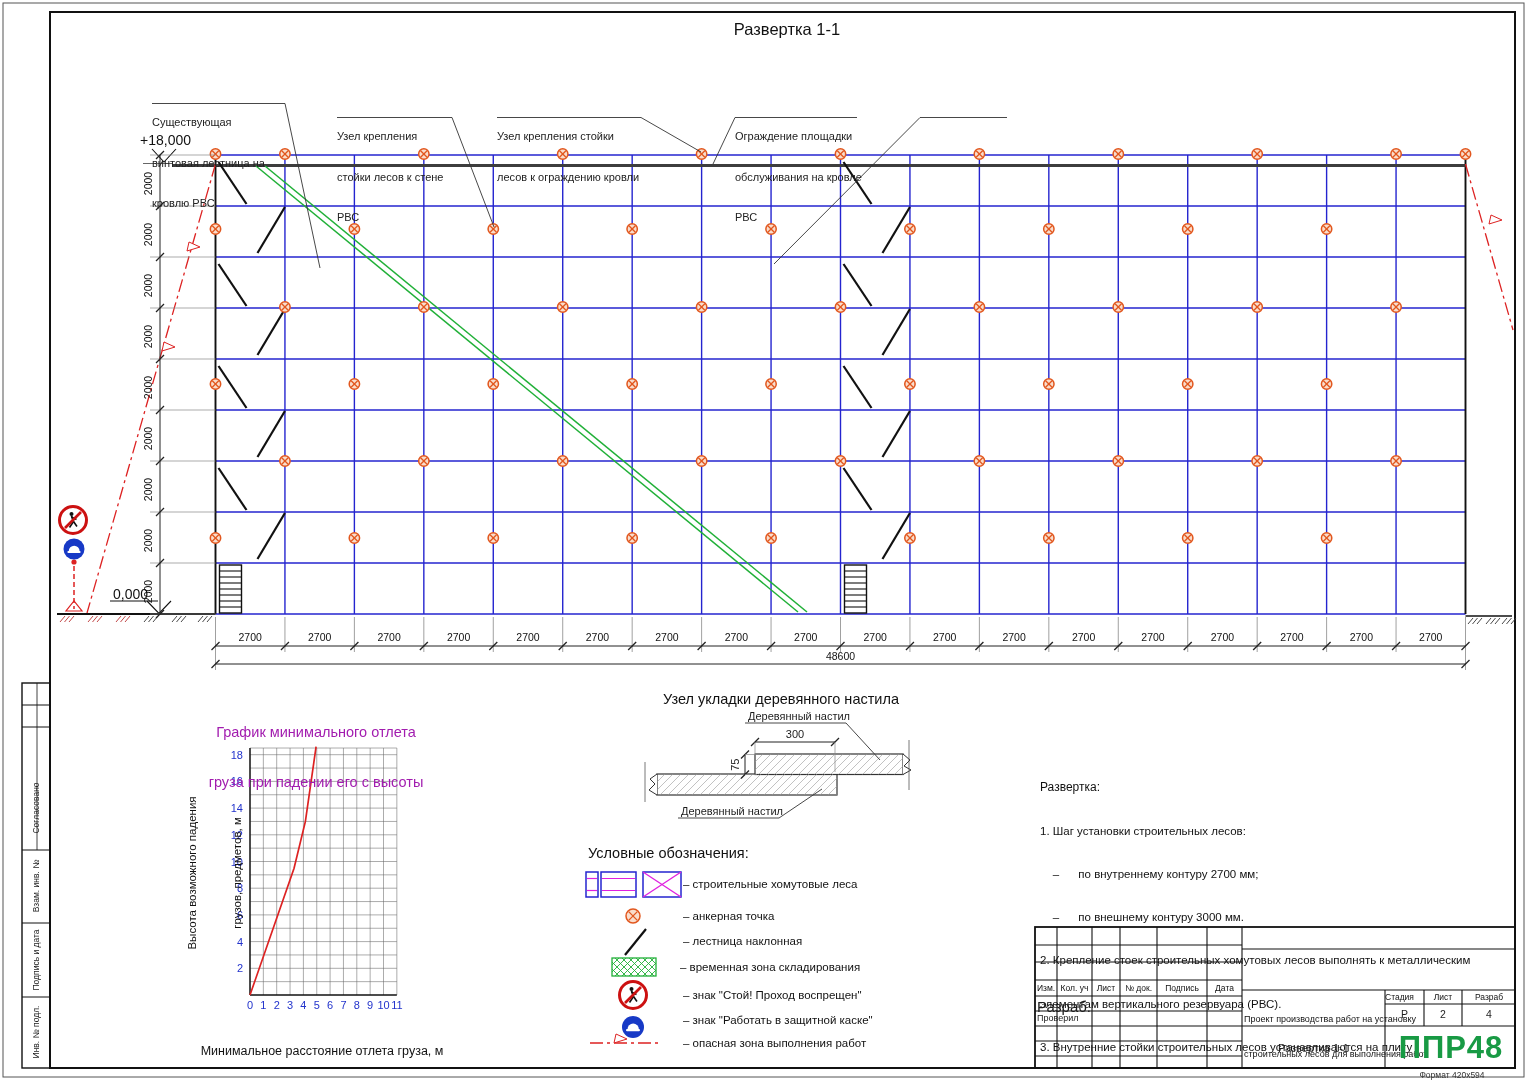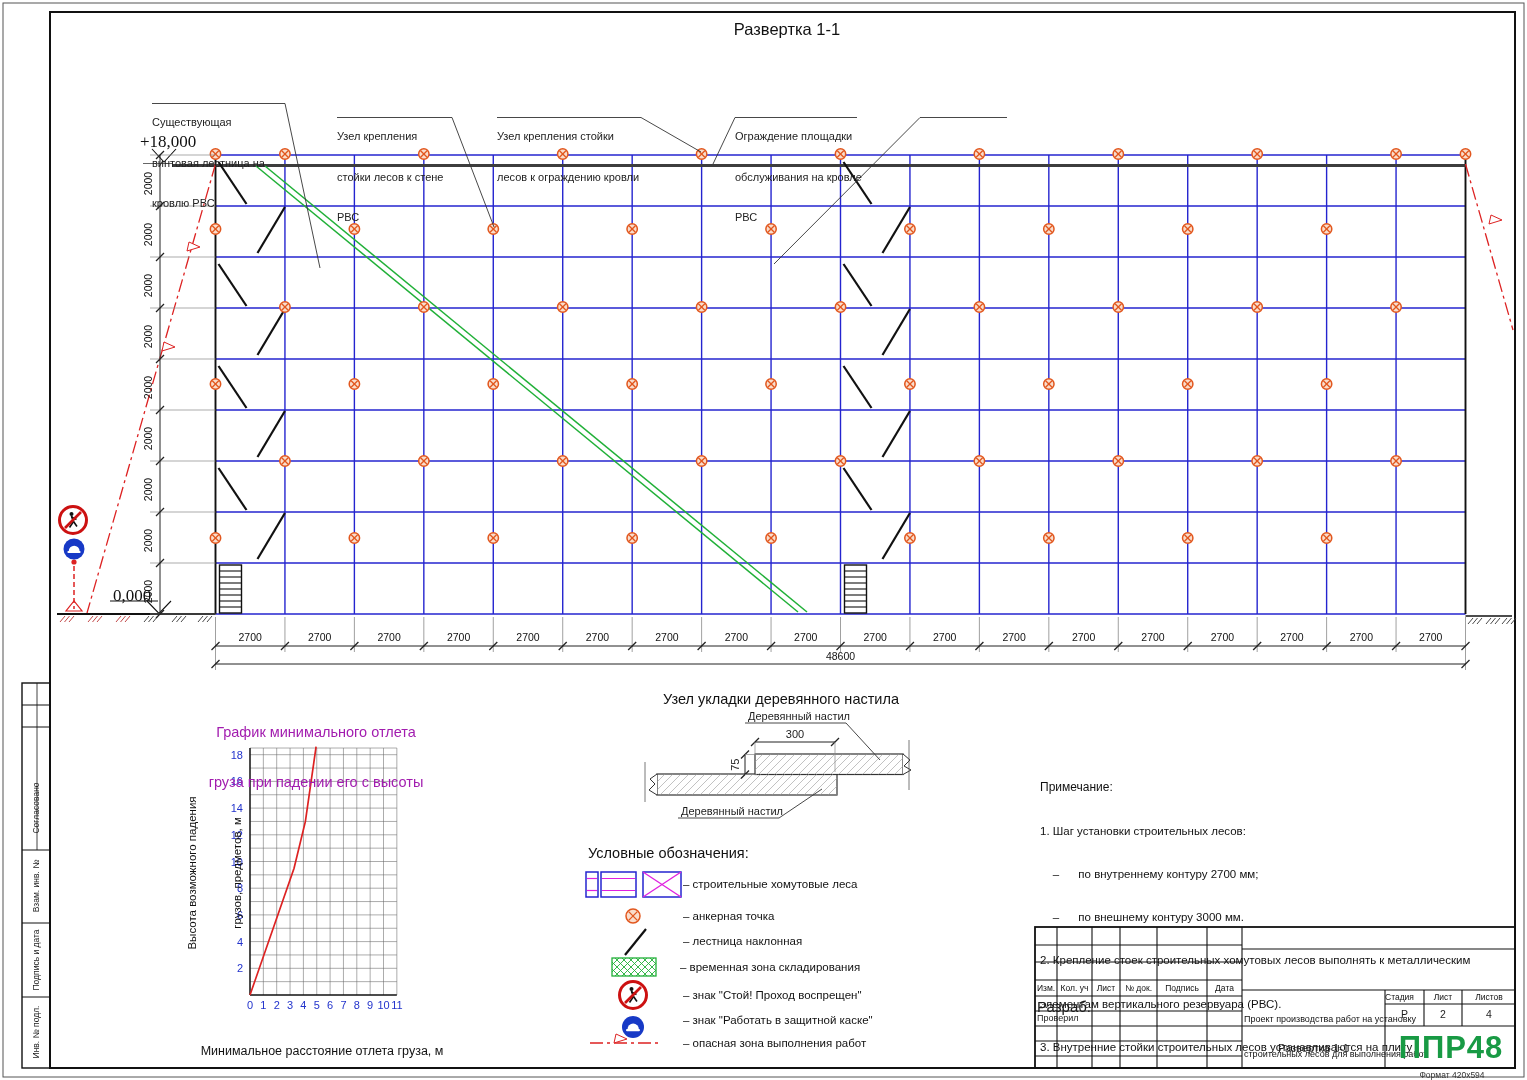--- a/index.html
+++ b/index.html
@@ -3,21 +3,21 @@
 <meta charset="utf-8">
 <style>
   html,body{margin:0;padding:0;background:#fff;}
   .sheet{position:relative;width:1527px;height:1080px;background:#ffffff;overflow:hidden;
          font-family:"Liberation Sans",sans-serif;}
   svg{position:absolute;left:0;top:0;}
   .t{position:absolute;color:#1c1c1c;white-space:pre;line-height:1.22;}
   .c{text-align:center;}
   .ln{display:block;}
   .callout{font-size:11px;line-height:13.5px;color:#222;}
-  .dimtxt{font-size:17px;color:#111;font-family:Liberation Serif, serif;}
+  .dimtxt{font-size:14px;color:#111;}
   .notes{font-size:11.5px;line-height:14.4px;color:#111;}
   .tbsmall{font-size:8.5px;color:#111;}
   .rotc{transform:translate(-50%,-50%) rotate(-90deg);transform-origin:center;}
   .legendlbl{font-size:11.5px;color:#111;}
 </style>
 </head>
 <body>
 
 <div class="sheet">
 
@@ -648,21 +648,21 @@
 
   <div class="t" style="left:588px;top:845px;font-size:14.5px;color:#111;">Условные обозначения:</div>
   <div class="t legendlbl" style="left:683px;top:877px;">– строительные хомутовые леса</div>
   <div class="t legendlbl" style="left:683px;top:909px;">– анкерная точка</div>
   <div class="t legendlbl" style="left:683px;top:934px;">– лестница наклонная</div>
   <div class="t legendlbl" style="left:680px;top:960px;">– временная зона складирования</div>
   <div class="t legendlbl" style="left:683px;top:988px;">– знак "Стой! Проход воспрещен"</div>
   <div class="t legendlbl" style="left:683px;top:1013px;">– знак "Работать в защитной каске"</div>
   <div class="t legendlbl" style="left:683px;top:1036px;">– опасная зона выполнения работ</div>
 
-  <div class="t notes" style="left:1040px;top:780px;font-size:12px;">Примечание:</div>
+  <div class="t notes" style="left:1040px;top:780px;font-size:12px;">Развертка:</div>
   <div class="t notes" style="left:1040px;top:795px;">
     <span class="ln">1. Шаг установки строительных лесов:</span>
     <span class="ln">    –      по внутреннему контуру 2700 мм;</span>
     <span class="ln">    –      по внешнему контуру 3000 мм.</span>
     <span class="ln">2. Крепление стоек строительных хомутовых лесов выполнять к металлическим</span>
     <span class="ln">элементам вертикального резервуара (РВС).</span>
     <span class="ln">3. Внутренние стойки строительных лесов устанавливаются на плиту</span>
     
   </div>
 
@@ -674,21 +674,21 @@
   <div class="t c tbsmall" style="left:1207px;top:983px;width:35px;">Дата</div>
   <div class="t" style="left:1037px;top:998px;font-size:15px;">Разраб.</div>
   <div class="t" style="left:1037px;top:1013px;font-size:9px;">Проверил</div>
   <div class="t c" style="left:1244px;top:990px;width:139px;font-size:9px;line-height:11.8px;color:#111;">
     <span class="ln">Проект производства работ на установку</span>
     <span class="ln">строительных лесов для выполнения работ</span>
     
   </div>
   <div class="t c tbsmall" style="left:1385px;top:992px;width:29px;">Стадия</div>
   <div class="t c tbsmall" style="left:1424px;top:992px;width:38px;">Лист</div>
-  <div class="t c tbsmall" style="left:1462px;top:992px;width:54px;">Листов</div>
+  <div class="t c tbsmall" style="left:1462px;top:992px;width:54px;">Разраб</div>
   <div class="t c" style="left:1385px;top:1008px;width:39px;font-size:10.5px;">Р</div>
   <div class="t c" style="left:1424px;top:1008px;width:38px;font-size:10.5px;">2</div>
   <div class="t c" style="left:1462px;top:1008px;width:54px;font-size:10.5px;">4</div>
   <div class="t c" style="left:1244px;top:1042px;width:139px;font-size:11px;">Развертка 1-1</div>
   <div class="t c" style="left:1387px;top:1029px;width:128px;font-size:31px;font-weight:800;letter-spacing:1px;color:#189a44;">ППР48</div>
   <div class="t c" style="left:1388px;top:1070px;width:128px;font-size:8.5px;color:#333;">Формат 420х594</div>
 
   <div class="t rotc" style="left:36px;top:808px;font-size:8.5px;">Согласовано</div>
   <div class="t rotc" style="left:36px;top:886px;font-size:8.5px;">Взам. инв. №</div>
   <div class="t rotc" style="left:36px;top:960px;font-size:8.5px;">Подпись и дата</div>

